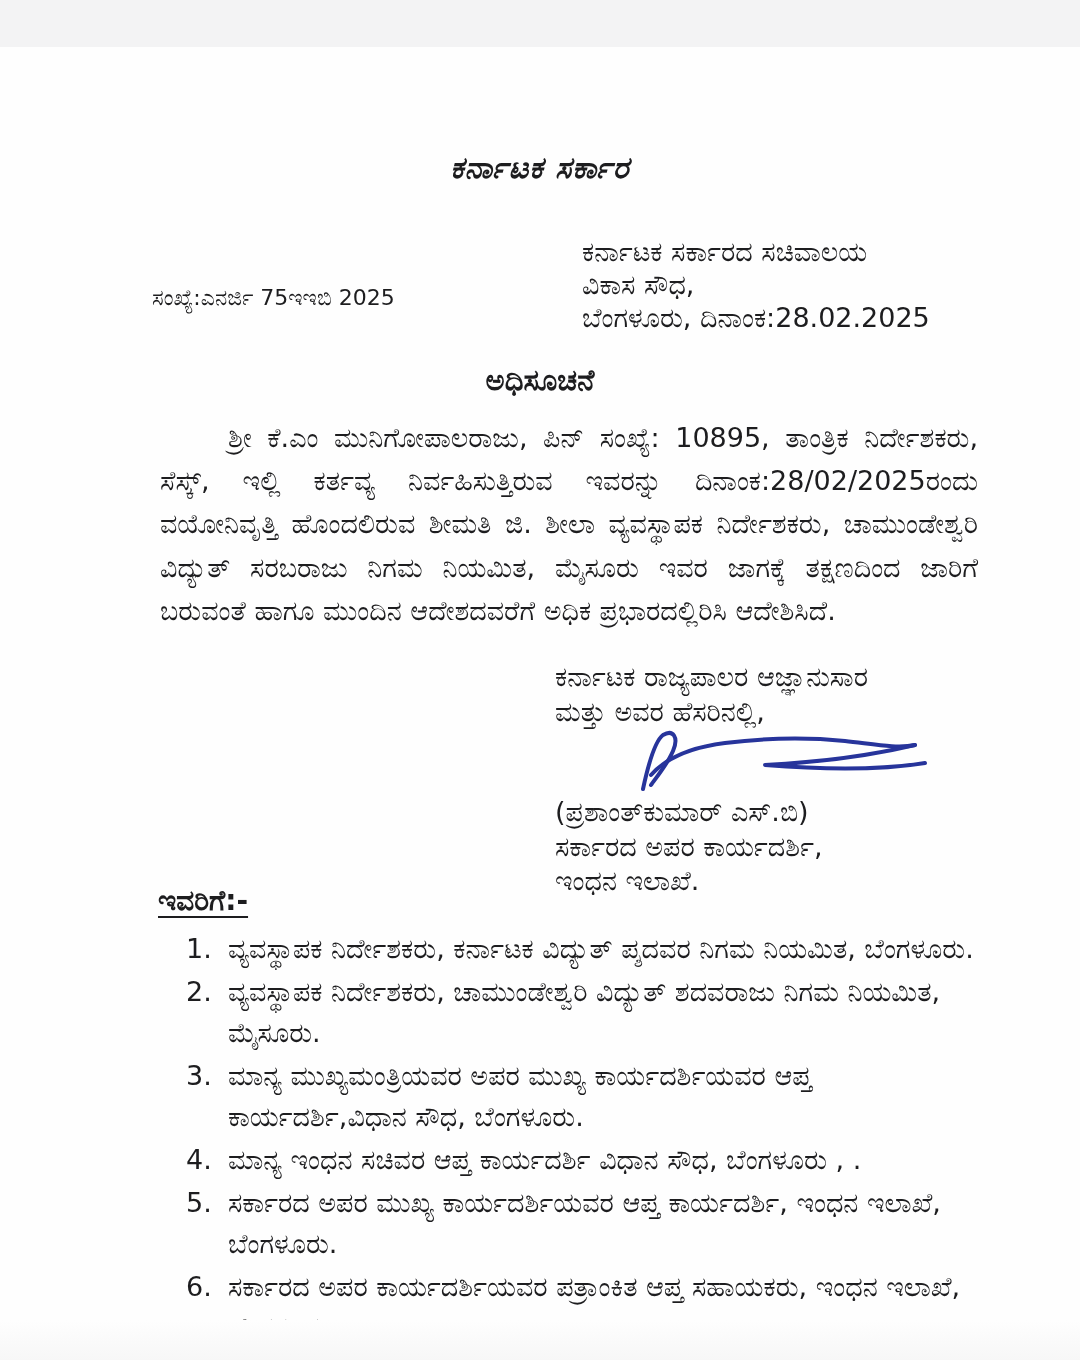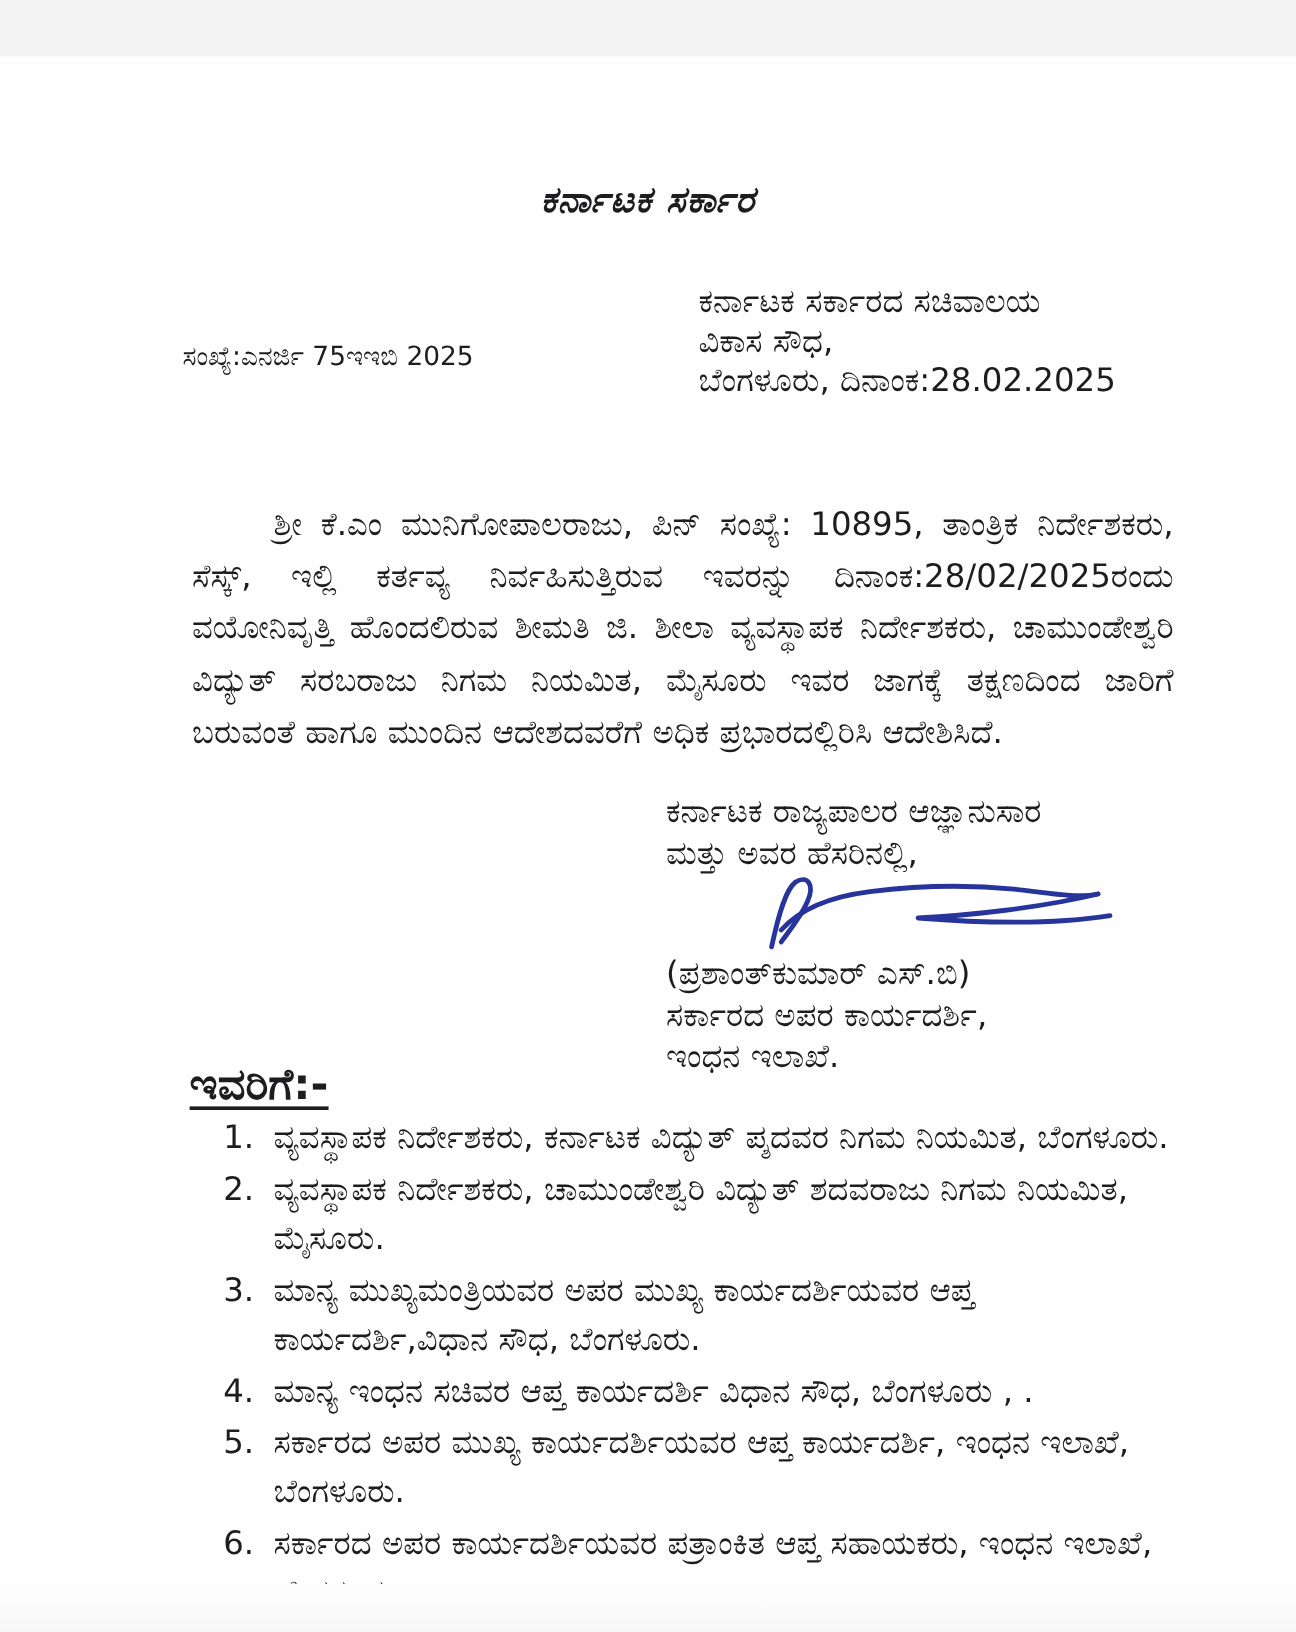--- a/index.html
+++ b/index.html
@@ -46,21 +46,21 @@
     position:absolute;top:660px;left:555px;width:430px;
     font-size:27px;line-height:1.28;
   }
   .sig-block .sig-line{display:block;}
   .signature-wrap{
     position:relative;height:62px;margin:4px 0 0 0;
   }
   .signature-wrap svg{position:absolute;left:60px;top:-6px;}
   .recipients-heading{
     position:absolute;top:884px;left:158px;
-    font-size:36px;font-weight:bold;
+    font-size:28px;font-weight:bold;
     text-decoration:underline;
     text-underline-offset:6px;
   }
   .recipients-list{
     position:absolute;top:928px;left:186px;width:800px;
     font-size:27px;line-height:1.52;
     margin:0;padding:0;list-style:none;
   }
   .recipients-list li{
     display:flex;align-items:flex-start;
@@ -90,20 +90,21 @@
   <div class="doc-title">ಕರ್ನಾಟಕ ಸರ್ಕಾರ</div>
 
   <div class="ref-number">ಸಂಖ್ಯೆ:ಎನರ್ಜಿ 75ಇಇಬಿ 2025</div>
 
   <div class="office-block">
     <span class="line">ಕರ್ನಾಟಕ ಸರ್ಕಾರದ ಸಚಿವಾಲಯ</span>
     <span class="line">ವಿಕಾಸ ಸೌಧ,</span>
     <span class="line">ಬೆಂಗಳೂರು, ದಿನಾಂಕ:28.02.2025</span>
   </div>
 
+  <div class="notif-heading">ಅಧಿಸೂಚನೆ</div>
 
   <div class="body-para">ಶ್ರೀ ಕೆ.ಎಂ ಮುನಿಗೋಪಾಲರಾಜು, ಪಿನ್ ಸಂಖ್ಯೆ: 10895, ತಾಂತ್ರಿಕ ನಿರ್ದೇಶಕರು, ಸೆಸ್ಕ್, ಇಲ್ಲಿ ಕರ್ತವ್ಯ ನಿರ್ವಹಿಸುತ್ತಿರುವ ಇವರನ್ನು ದಿನಾಂಕ:28/02/2025ರಂದು ವಯೋನಿವೃತ್ತಿ ಹೊಂದಲಿರುವ ಶೀಮತಿ ಜಿ. ಶೀಲಾ ವ್ಯವಸ್ಥಾಪಕ ನಿರ್ದೇಶಕರು, ಚಾಮುಂಡೇಶ್ವರಿ ವಿದ್ಯುತ್ ಸರಬರಾಜು ನಿಗಮ ನಿಯಮಿತ, ಮೈಸೂರು ಇವರ ಜಾಗಕ್ಕೆ ತಕ್ಷಣದಿಂದ ಜಾರಿಗೆ ಬರುವಂತೆ ಹಾಗೂ ಮುಂದಿನ ಆದೇಶದವರೆಗೆ ಅಧಿಕ ಪ್ರಭಾರದಲ್ಲಿರಿಸಿ ಆದೇಶಿಸಿದೆ.</div>
 
   <div class="sig-block">
     <span class="sig-line">ಕರ್ನಾಟಕ ರಾಜ್ಯಪಾಲರ ಆಜ್ಞಾನುಸಾರ</span>
     <span class="sig-line">ಮತ್ತು ಅವರ ಹೆಸರಿನಲ್ಲಿ,</span>
     <div class="signature-wrap">
       <svg width="320" height="80" viewBox="0 0 320 80">
         <g fill="none" stroke="#27349b" stroke-width="4" stroke-linecap="round" stroke-linejoin="round">
           <path d="M28,62 C34,34 40,14 48,8 C58,2 64,10 58,24 C52,38 40,52 36,58"></path>

